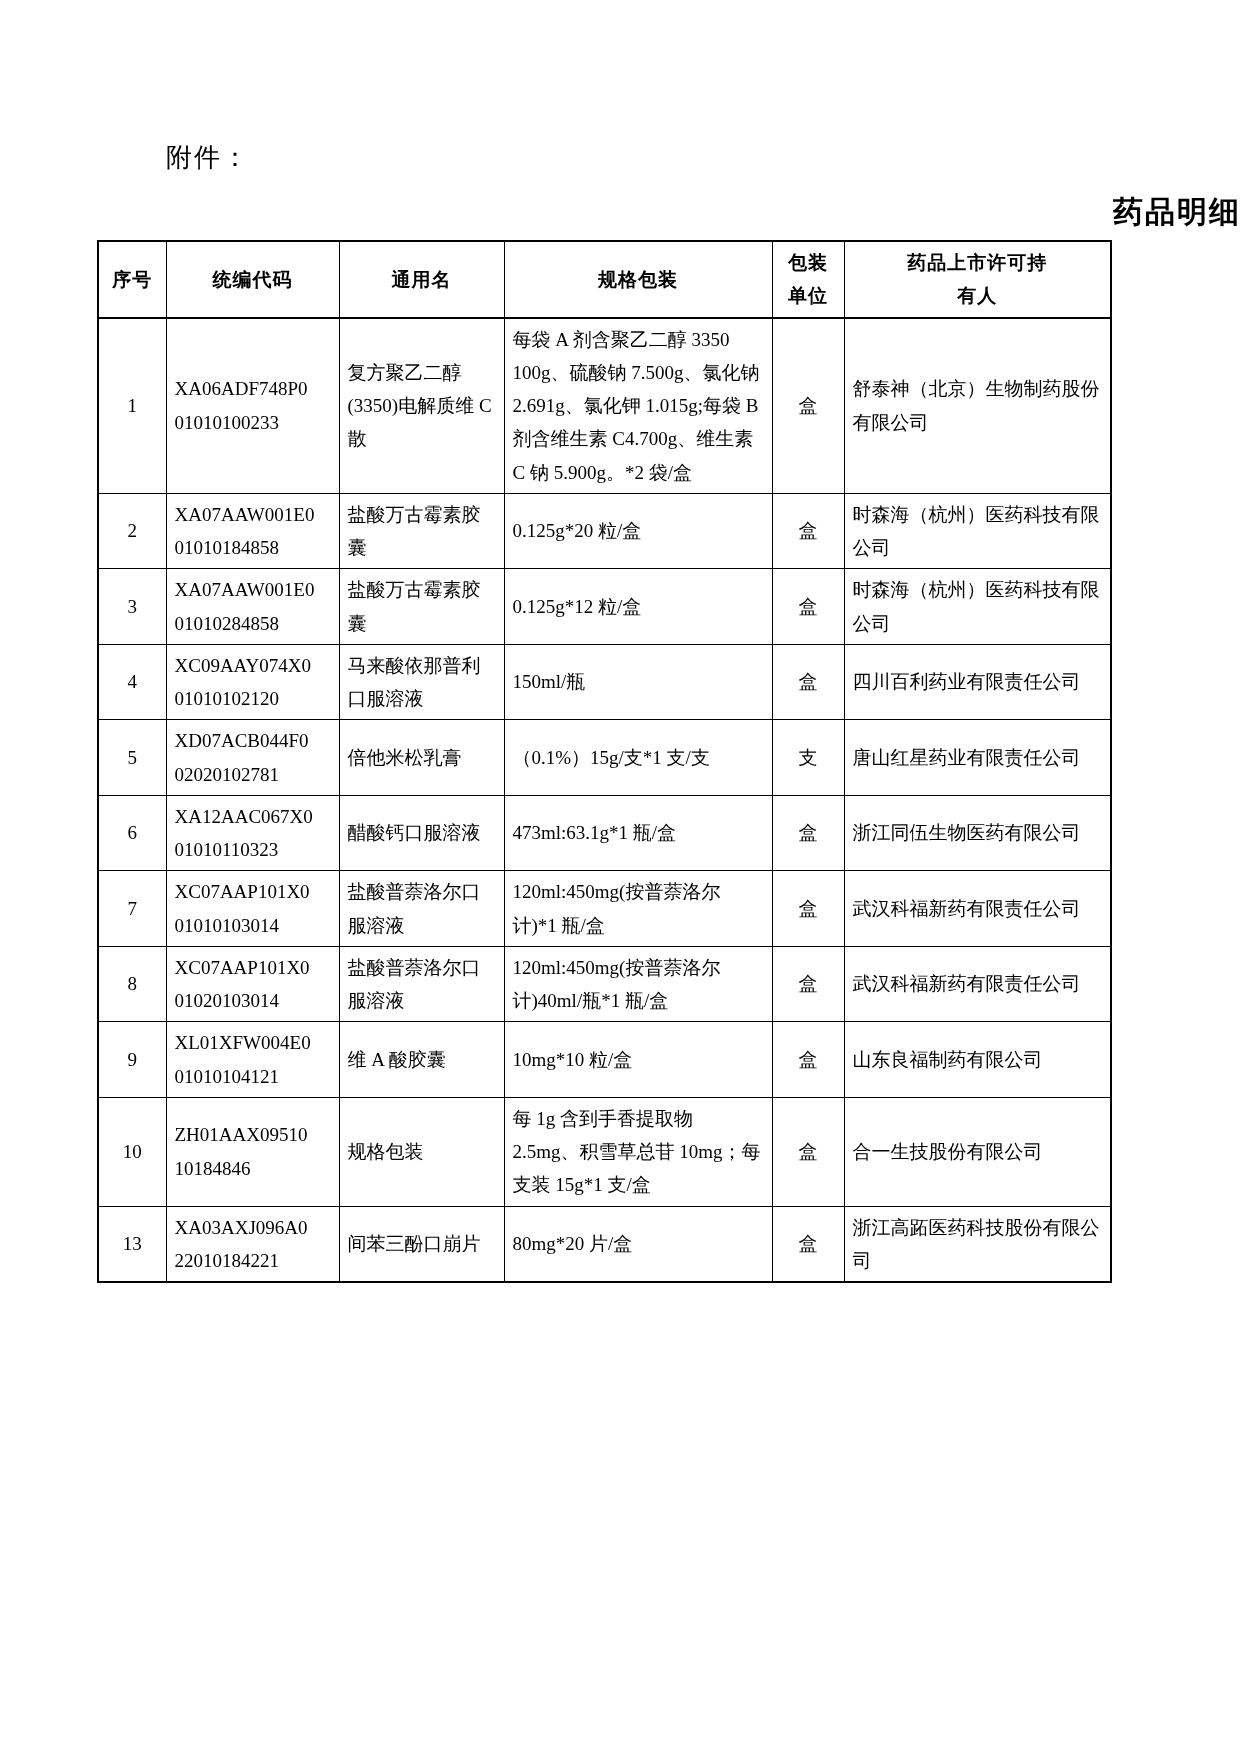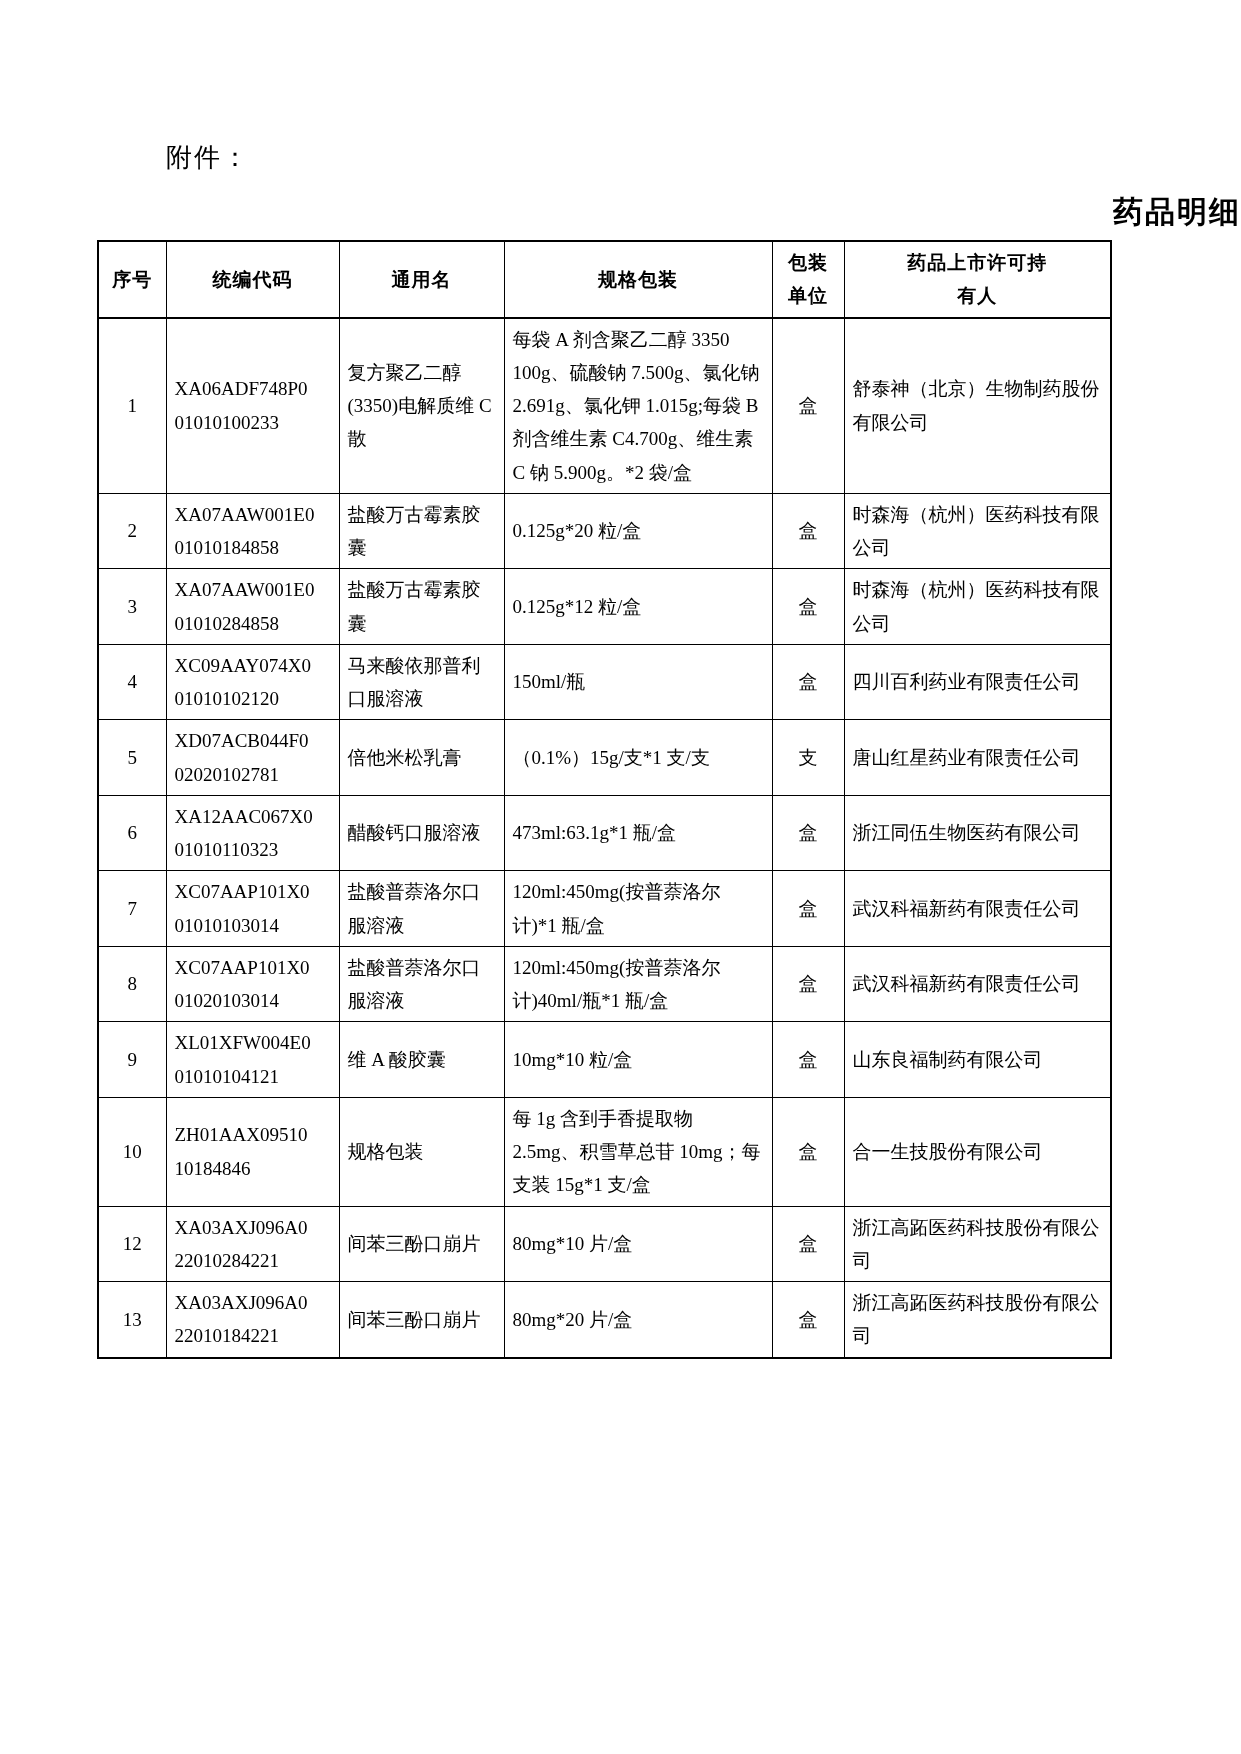--- a/index.html
+++ b/index.html
@@ -232,31 +232,20 @@
             <td class="cell-code">
               <span class="code-line">ZH01AAX09510</span>
               <span class="code-line">10184846</span>
             </td>
             <td class="cell-name">规格包装</td>
             <td class="cell-spec">每 1g 含到手香提取物 2.5mg、积雪草总苷 10mg；每支装 15g*1 支/盒</td>
             <td class="cell-unit">盒</td>
             <td class="cell-mah">合一生技股份有限公司</td>
           </tr>
           <tr>
-            <td class="cell-no">12</td>
-            <td class="cell-code">
-              <span class="code-line">XA03AXJ096A0</span>
-              <span class="code-line">22010284221</span>
-            </td>
-            <td class="cell-name">间苯三酚口崩片</td>
-            <td class="cell-spec">80mg*10 片/盒</td>
-            <td class="cell-unit">盒</td>
-            <td class="cell-mah">浙江高跖医药科技股份有限公司</td>
-          </tr>
-          <tr>
             <td class="cell-no">13</td>
             <td class="cell-code">
               <span class="code-line">XA03AXJ096A0</span>
               <span class="code-line">22010184221</span>
             </td>
             <td class="cell-name">间苯三酚口崩片</td>
             <td class="cell-spec">80mg*20 片/盒</td>
             <td class="cell-unit">盒</td>
             <td class="cell-mah">浙江高跖医药科技股份有限公司</td>
           </tr>

